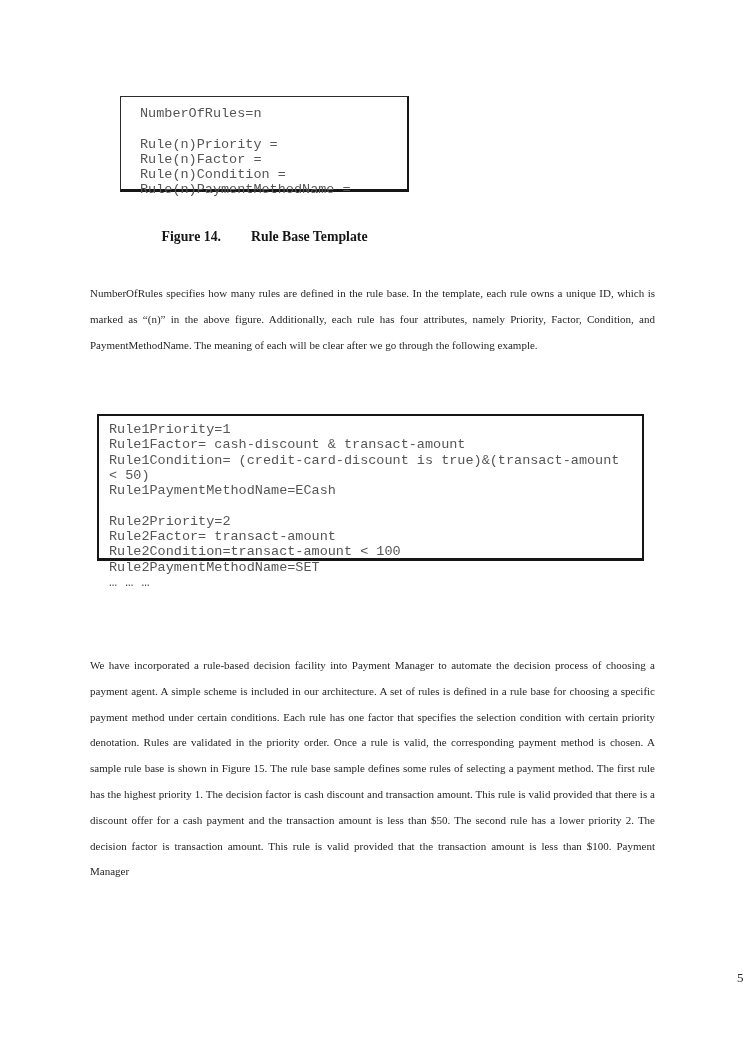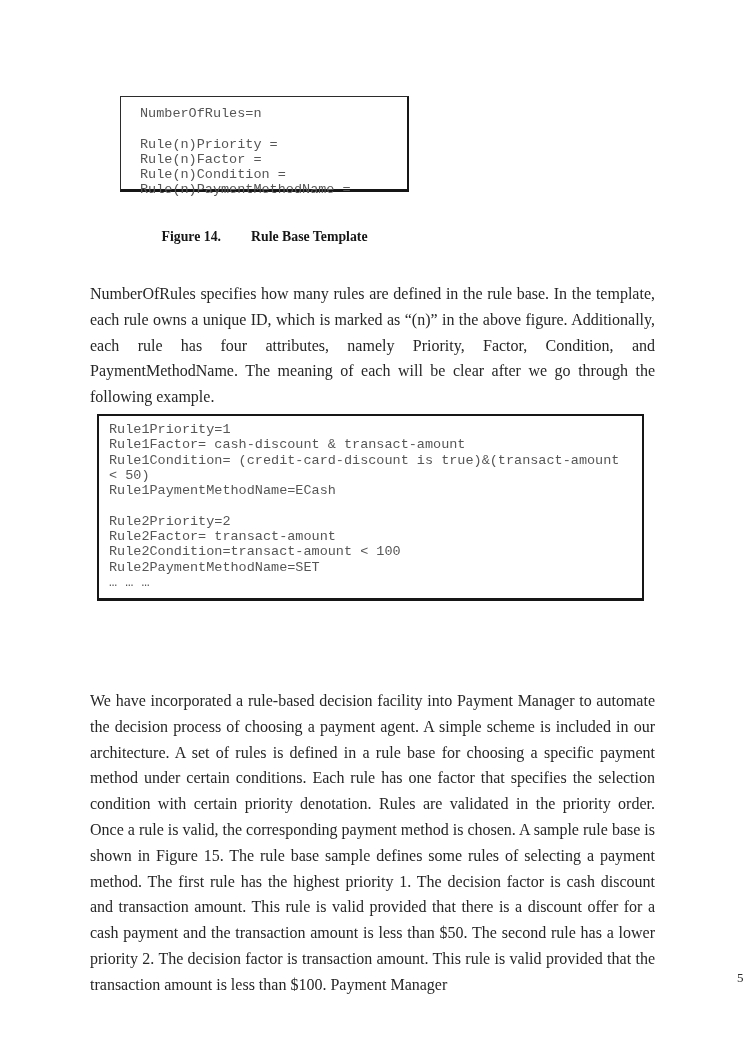--- a/index.html
+++ b/index.html
@@ -35,48 +35,48 @@
     height: 96px;
     border: 1px solid #2b2b2b;
     border-right: 2px solid #161616;
     border-bottom: 3px solid #161616;
     padding: 9px 24px 6px 19px;
   }
   .box2 {
     left: 97px;
     top: 414px;
     width: 547px;
-    height: 187px;
+    height: 147px;
     border: 2px solid #161616;
     border-bottom: 3px solid #161616;
     padding: 6px 8px 4px 10px;
   }
   .caption {
     position: absolute;
     text-align: center;
     font-weight: bold;
     font-size: 13.8px;
     color: #161616;
     white-space: nowrap;
   }
   .cap1 { left: 120px; top: 221px; width: 289px; margin-top: 8px; }
   .cap2 { left: 97px;  top: 597px; width: 547px; }
   .caption .cap-label { margin-right: 30px; }
   .bodypara {
     position: absolute;
     left: 90px;
     width: 565px;
     margin: 0;
-    font-size: 16px;
+    font-size: 11px;
     line-height: 25.8px;
     color: #262626;
     text-align: justify;
   }
   .p1 { top: 281px; }
-  .p2 { top: 688px; }
+  .p2 { top: 653px; }
   .page-number {
     position: absolute;
     left: 0;
     top: 970px;
     width: 744px;
     text-align: right;
     font-size: 13px;
     color: #2a2a2a;
     padding-left: 6px;
   }

